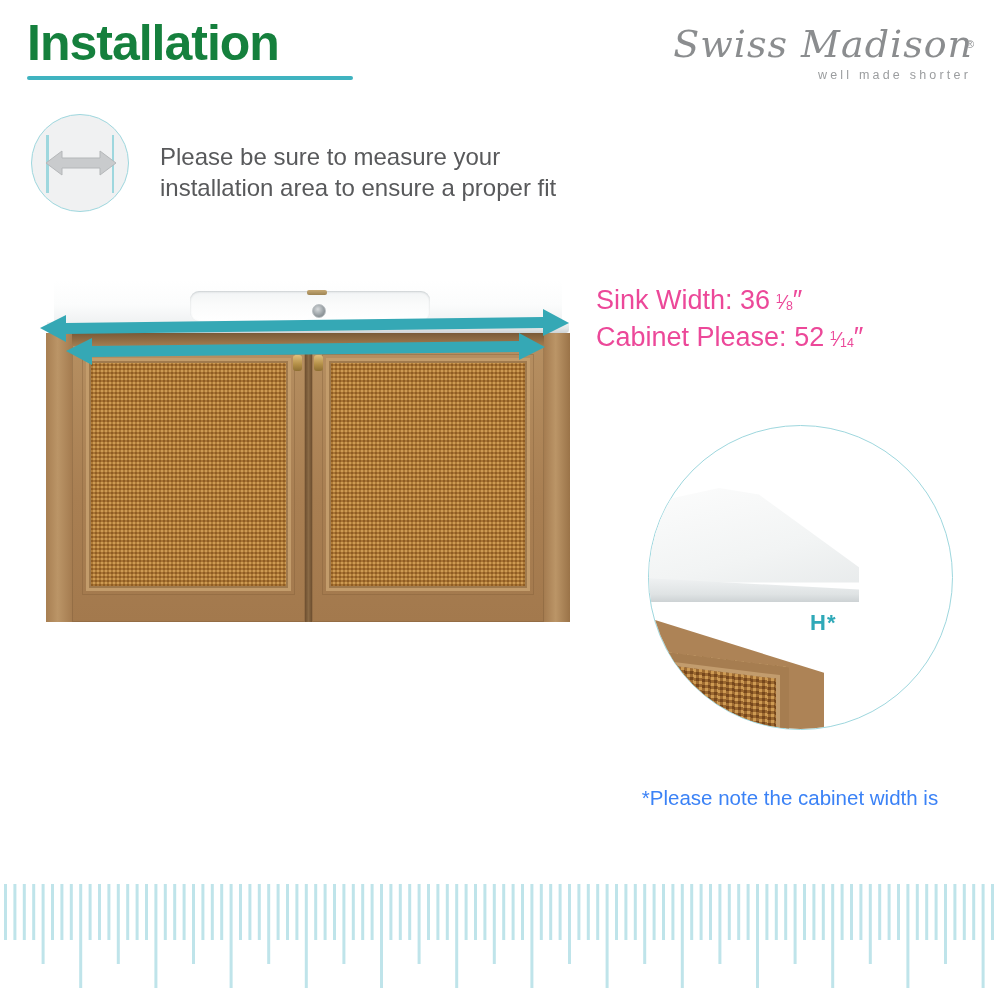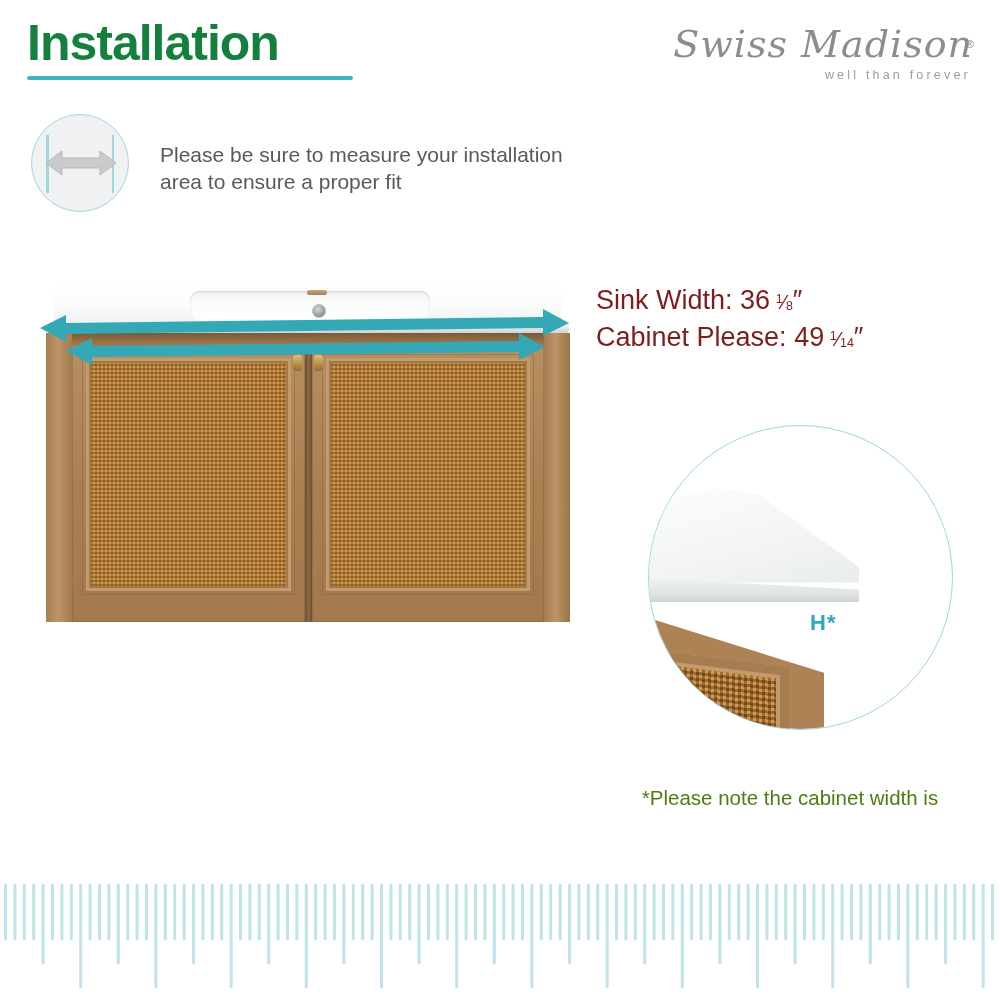--- a/index.html
+++ b/index.html
@@ -48,27 +48,27 @@
     background:#f0f1f2;border:1.6px solid #9ed7de;
     box-sizing:border-box;
   }
   #measure-icon .bar{position:absolute;top:20px;width:2.5px;height:58px;background:#9ed7de;}
   #measure-icon .bar.l{left:14px;}
   #measure-icon .bar.r{right:14px;}
   #measure-icon svg{position:absolute;left:14px;top:33px;}
 
   #measure-text{
     position:absolute;left:160px;top:142px;width:440px;
-    font-size:21px;line-height:1.28;color:#58595b;
+    font-size:24px;line-height:1.28;color:#58595b;
   }
 
   
   #dimension-labels{
     position:absolute;left:596px;top:282px;
-    font-size:27px;line-height:1.38;color:#7f1d1d;font-weight:500;
+    font-size:27px;line-height:1.38;color:#ec4899;font-weight:500;
     white-space:nowrap;
   }
   #dimension-labels .frac{font-size:20px;}
   #dimension-labels sup{font-size:.62em;vertical-align:.48em;}
   #dimension-labels sub{font-size:.62em;vertical-align:-.05em;}
 
   
   #vanity{position:absolute;left:32px;top:277px;width:545px;height:350px;}
 
   
@@ -183,59 +183,59 @@
   }
   #detail-marker{
     position:absolute;left:810px;top:612px;
     color:#2fa9b8;font-size:22px;font-weight:bold;letter-spacing:1px;
     line-height:1;
   }
 
   
   #footnote{
     position:absolute;left:600px;top:785px;width:380px;
-    text-align:center;color:#4d7c0f;font-size:20.5px;line-height:1.28;
+    text-align:center;color:#3b82f6;font-size:20.5px;line-height:1.28;
   }
 
   
   #ruler{position:absolute;left:0;top:884px;width:1000px;height:116px;}
 </style>
 </head>
 <body>
 
 <div class="page">
 
   <div id="page-title">Installation</div>
   <div id="title-underline"></div>
 
   <div id="brand-logo">
     <div id="brand-wordmark">
       <span>Swiss Madison</span>
       <span id="brand-reg">®</span>
     </div>
-    <div id="brand-tagline">well than forever</div>
+    <div id="brand-tagline">well made shorter</div>
   </div>
 
   <div id="measure-icon">
     <div class="bar l"></div>
     <div class="bar r"></div>
     <svg width="70" height="30" viewBox="0 0 70 30">
       <polygon points="0,15 16,3 16,10 54,10 54,3 70,15 54,27 54,20 16,20 16,27" fill="#c9cbcd" stroke="#b4b7b9" stroke-width="1"></polygon>
     </svg>
   </div>
   <div id="measure-text">Please be sure to measure your installation area to ensure a proper fit</div>
 
   <div id="dimension-labels">
     <div>
       <span>Sink Width:</span>
       <span>36</span><span class="frac">&nbsp;<sup>1</sup>⁄<sub>8</sub></span><span>″</span>
     </div>
     <div>
       <span>Cabinet Please:</span>
-      <span>49</span><span class="frac">&nbsp;<sup>1</sup>⁄<sub>14</sub></span><span>″</span>
+      <span>52</span><span class="frac">&nbsp;<sup>1</sup>⁄<sub>14</sub></span><span>″</span>
     </div>
   </div>
 
   <div id="vanity">
     <div class="cabinet">
       <div class="cab-top-rail"></div>
       <div class="cab-side l"></div>
       <div class="cab-side r"></div>
 
       <div class="door left">

